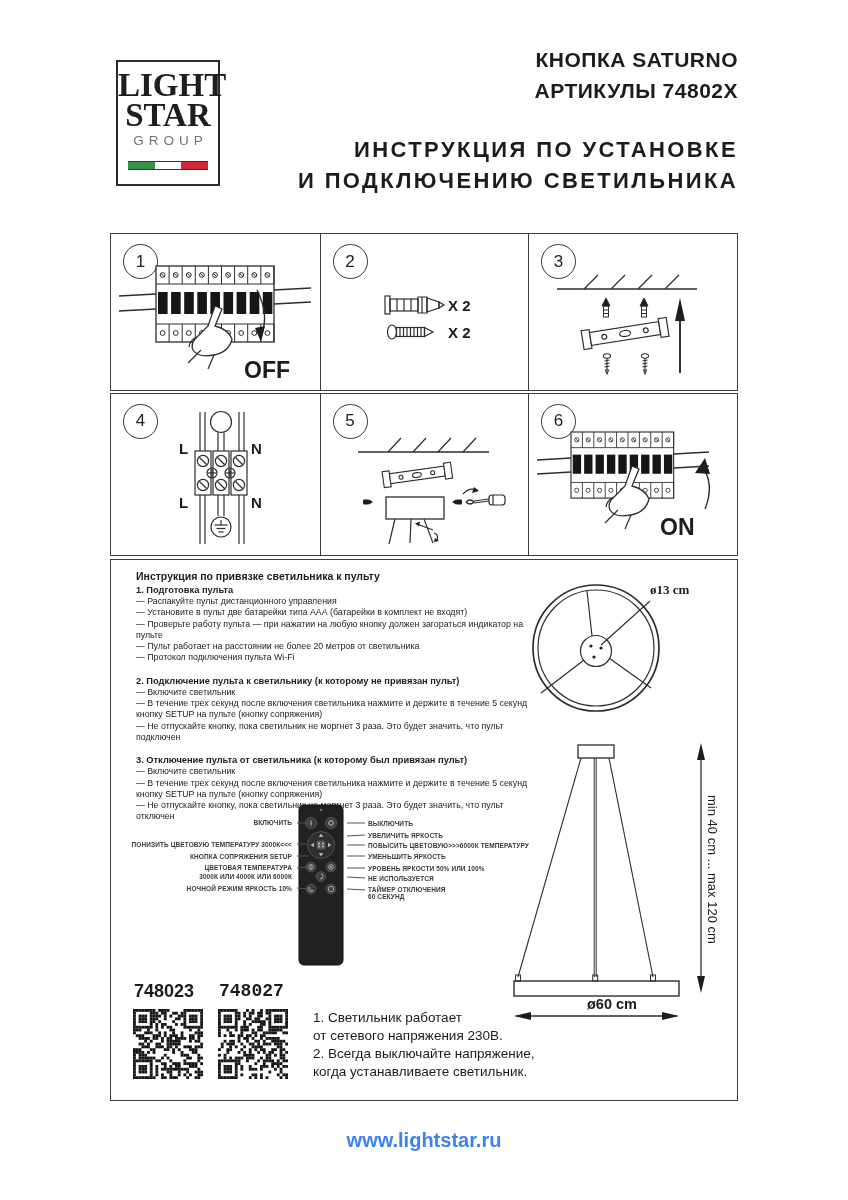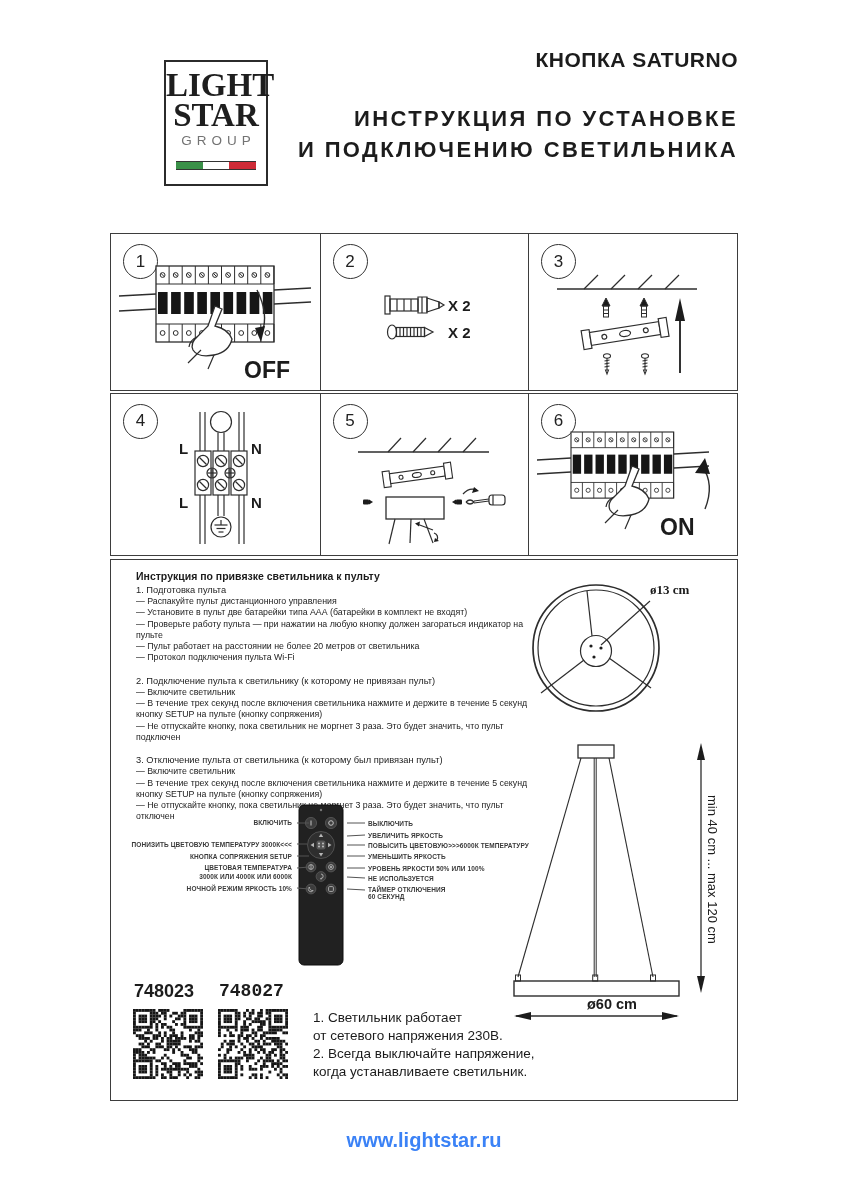--- a/index.html
+++ b/index.html
@@ -1,20 +1,20 @@
 <!DOCTYPE html>
 <html><head>
 <meta charset="utf-8">
 <style>
   html,body{margin:0;padding:0;background:#fff;}
   .page{position:relative;width:848px;height:1200px;background:#fff;font-family:"Liberation Sans",sans-serif;color:#1c1c1c;overflow:hidden;}
   .abs{position:absolute;}
 
   
-  .logo-box{position:absolute;left:116px;top:60px;width:100px;height:122px;border:2px solid #2b2b2b;text-align:center;margin-left:48px;}
+  .logo-box{position:absolute;left:116px;top:60px;width:100px;height:122px;border:2px solid #2b2b2b;text-align:center;}
   .logo-light,.logo-star{font-family:"Liberation Serif",serif;font-weight:bold;font-size:33px;line-height:30px;letter-spacing:0px;color:#1e1e1e;}
   .logo-light{margin-top:8px;}
   .logo-group{font-size:13.5px;letter-spacing:5px;margin-top:3px;color:#737373;padding-left:5px;}
   .logo-flag{position:absolute;left:10px;right:10px;bottom:14px;height:7px;border-top:1.3px solid #333;border-bottom:1.3px solid #333;display:flex;}
   .logo-flag span{flex:1;}
   .head-text{position:absolute;right:110px;top:44px;text-align:right;}
   .head-series{font-size:21px;font-weight:bold;letter-spacing:.5px;line-height:31px;}
   .head-articles{font-size:21px;font-weight:bold;letter-spacing:.5px;line-height:31px;}
   .head-title{margin-top:28px;font-size:22px;font-weight:bold;letter-spacing:2.4px;line-height:31px;}
 
@@ -23,21 +23,21 @@
   .stepnum{position:absolute;left:12px;top:10px;width:33px;height:33px;border:1.6px solid #333;border-radius:50%;display:flex;align-items:center;justify-content:center;font-size:17px;color:#222;}
   .panel svg{position:absolute;left:0;top:0;}
   svg text{font-family:"Liberation Sans",sans-serif;fill:#1c1c1c;}
   .t23{font-size:23px;font-weight:600;}
   .t15{font-size:15px;font-weight:bold;}
 
   
   .main-panel{position:absolute;left:110px;top:559px;width:628px;height:542px;border:1.5px solid #3d3d3d;background:#fff;box-sizing:border-box;}
   .pairing{position:absolute;left:25px;top:10px;width:400px;}
   .p-title{font-size:10.5px;font-weight:bold;margin-bottom:2px;}
-  .p-sec{font-size:9.3px;font-weight:normal;margin-top:12px;margin-bottom:1px;}
+  .p-sec{font-size:9.3px;font-weight:bold;margin-top:12px;margin-bottom:1px;}
   .p-sec.first{margin-top:3px;}
   .p-item{font-size:8.8px;line-height:11.3px;color:#222;}
 
   .rl{position:absolute;font-size:6.5px;font-weight:bold;color:#3a3a3a;white-space:nowrap;letter-spacing:.1px;}
   .rl-l{right:445px;text-align:right;}
   .rl-r{left:257px;text-align:left;}
 
   .diag-label{position:absolute;font-weight:bold;color:#1c1c1c;}
   .vert-label{position:absolute;left:594px;top:186px;height:246px;writing-mode:vertical-rl;text-align:center;font-size:13px;color:#1c1c1c;}
 
@@ -58,20 +58,21 @@
     <div class="logo-group">GROUP</div>
     <div class="logo-flag">
       <span style="background:#3a9048"></span>
       <span style="background:#ffffff"></span>
       <span style="background:#ce2b37"></span>
     </div>
   </div>
 
   <div class="head-text">
     <div class="head-series">КНОПКА SATURNO</div>
+    <div class="head-articles">АРТИКУЛЫ 74802X</div>
     <div class="head-title">
       <div>ИНСТРУКЦИЯ ПО УСТАНОВКЕ</div>
       <div>И ПОДКЛЮЧЕНИЮ СВЕТИЛЬНИКА</div>
     </div>
   </div>
 
   <div class="panel" style="left:110px;top:233px;width:211px;height:158px;">
     <div class="stepnum">1</div>
     <svg width="208" height="155" viewBox="0 0 208 155">
       <defs>

